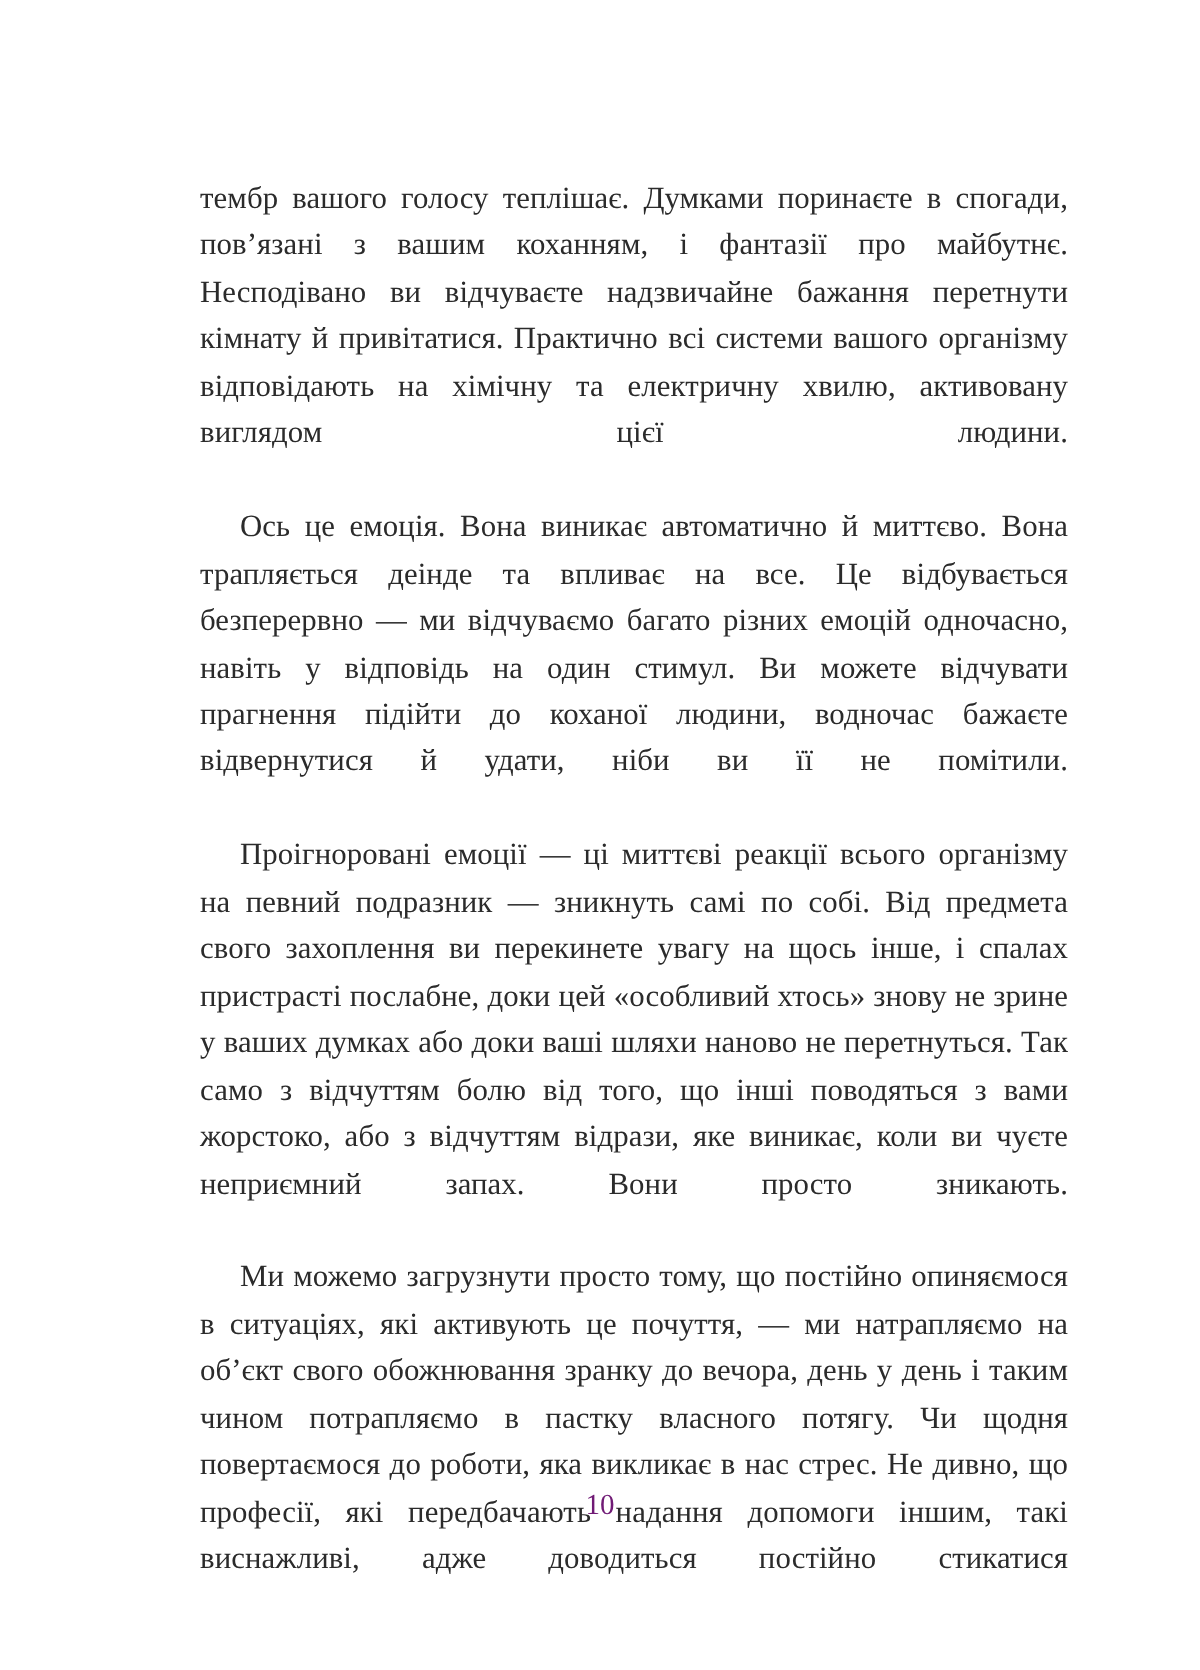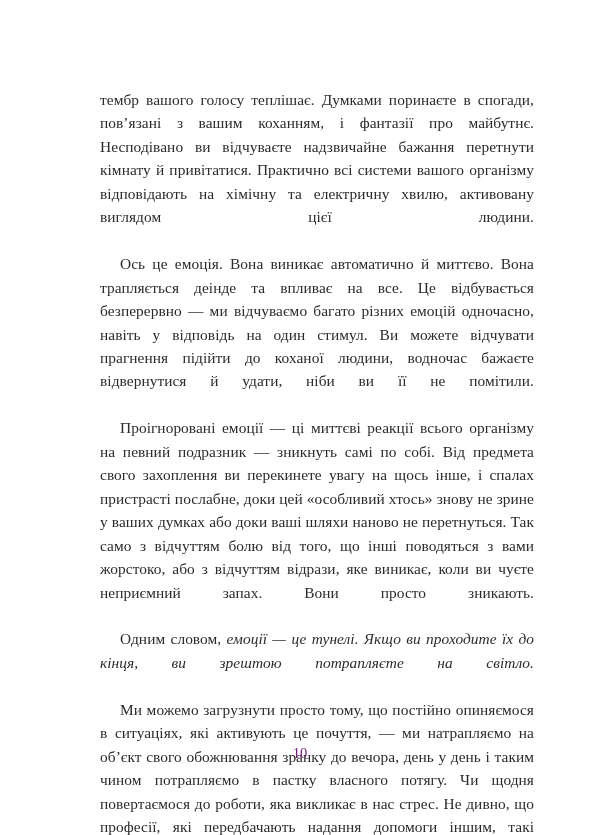--- a/index.html
+++ b/index.html
@@ -78,21 +78,20 @@
 <div class="page">
 
   <div class="text-block">
 
     <p class="para no-indent">тембр вашого голосу теплішає. Думками поринаєте в спога­ди, пов’язані з вашим коханням, і фантазії про майбутнє. Несподівано ви відчуваєте надзвичайне бажання перетнути кімнату й привітатися. Практично всі системи вашого орга­нізму відповідають на хімічну та електричну хвилю, активо­вану виглядом цієї людини.</p>
 
     <p class="para">Ось це емоція. Вона виникає автоматично й миттєво. Вона трапляється деінде та впливає на все. Це відбувається безперервно — ми відчуваємо багато різних емоцій одно­часно, навіть у відповідь на один стимул. Ви можете відчу­вати прагнення підійти до коханої людини, водночас бажа­єте відвернутися й удати, ніби ви її не помітили.</p>
 
     <p class="para">Проігноровані емоції — ці миттєві реакції всього організму на певний подразник — зникнуть самі по собі. Від предмета свого захоплення ви перекинете увагу на щось інше, і спалах пристрасті послабне, доки цей «особливий хтось» знову не зрине у ваших думках або доки ваші шляхи наново не пе­ретнуться. Так само з відчуттям болю від того, що інші пово­дяться з вами жорстоко, або з відчуттям відрази, яке виникає, коли ви чуєте неприємний запах. Вони просто зникають.</p>
 
-    <p class="para"><span>Одним словом, </span><em>емоції — це тунелі. Якщо ви проходите їх до кінця, ви зрештою потрапляєте на світло.</em></p>
 
 
     <p class="para">Ми можемо загрузнути просто тому, що постійно опиня­ємося в ситуаціях, які активують це почуття, — ми натра­пляємо на об’єкт свого обожнювання зранку до вечора, день у день і таким чином потрапляємо в пастку власного потягу. Чи щодня повертаємося до роботи, яка викликає в нас стрес. Не дивно, що професії, які передбачають надання допомоги іншим, такі виснажливі, адже доводиться постійно стикатися</p>
 
   </div>
 
   <div class="folio">10</div>
 
 </div>
 

